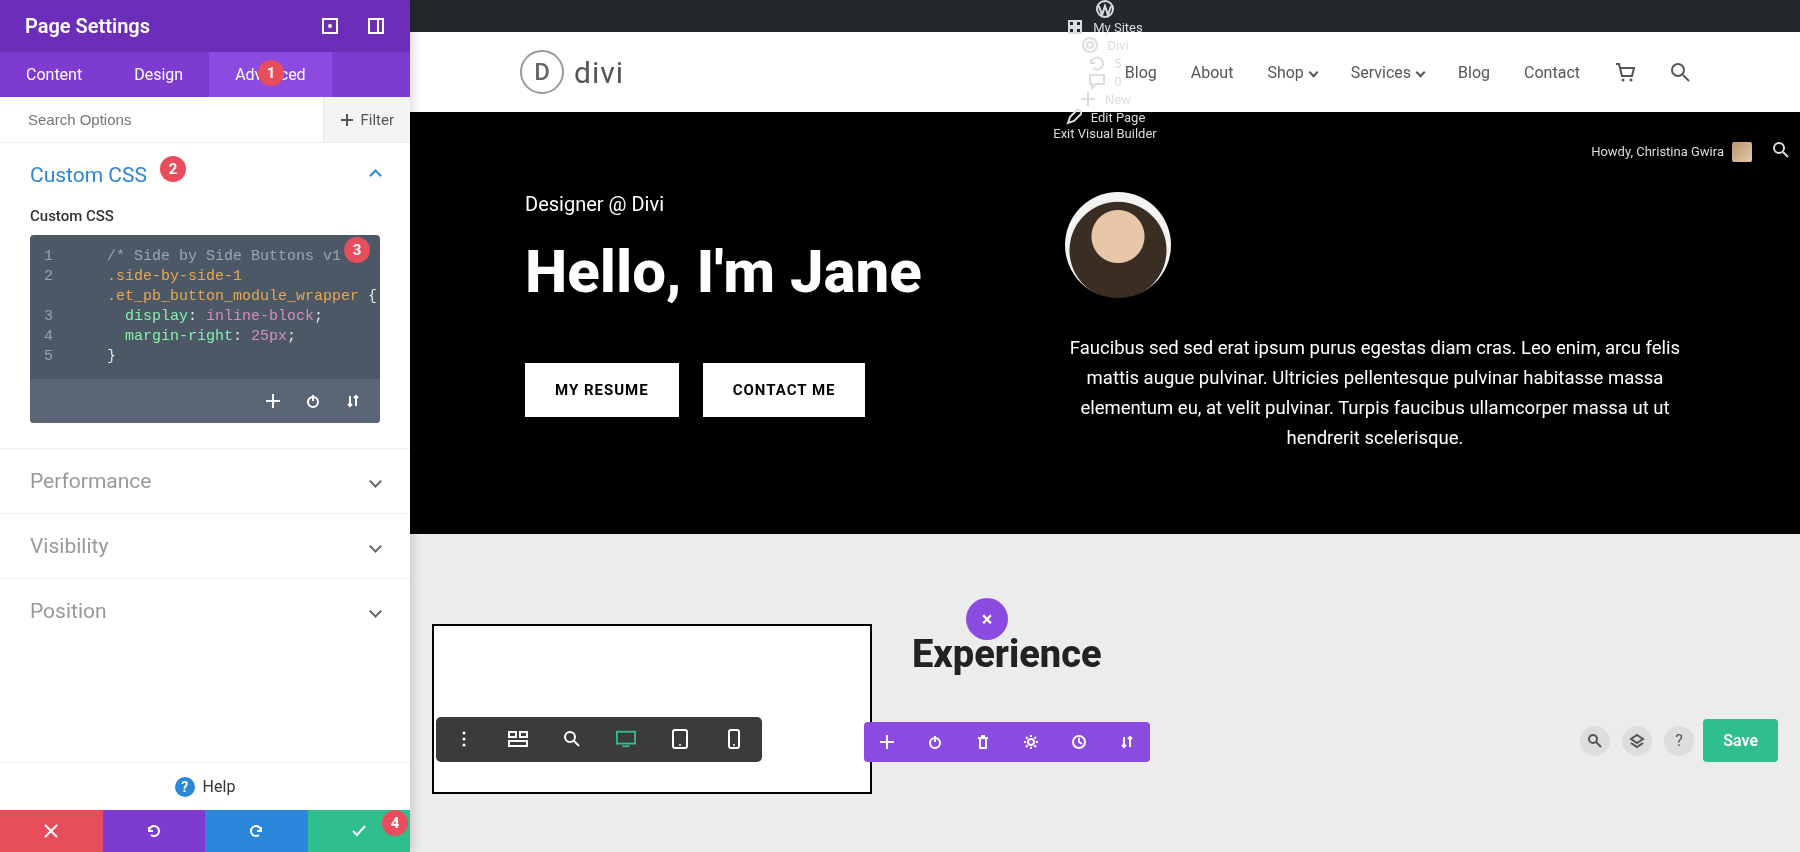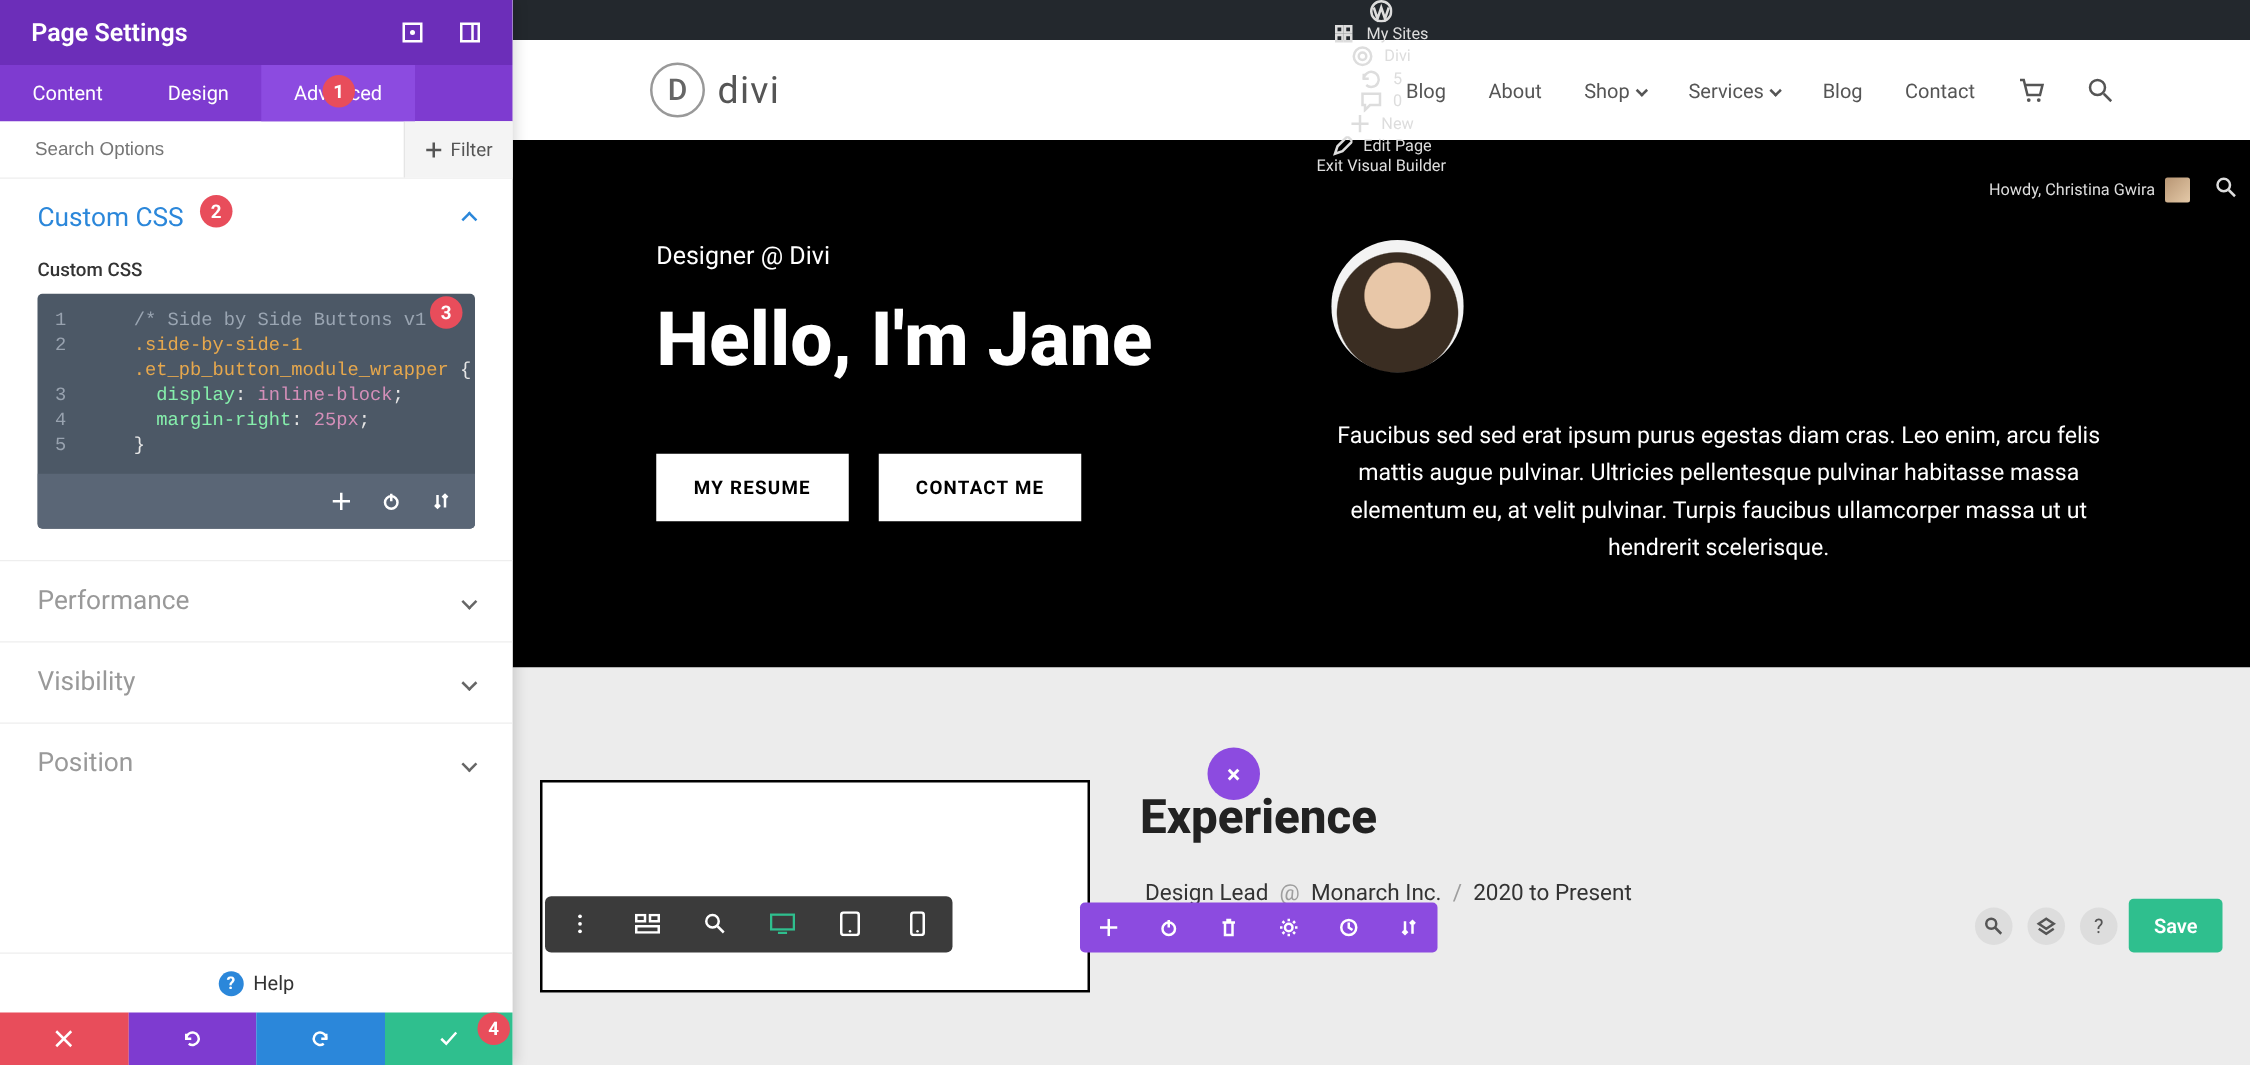--- a/index.html
+++ b/index.html
@@ -404,23 +404,20 @@
     </div>
     <div class="hero-right">
       <div class="portrait"></div>
       <div class="hero-text">Faucibus sed sed erat ipsum purus egestas diam cras. Leo enim, arcu felis mattis augue pulvinar. Ultricies pellentesque pulvinar habitasse massa elementum eu, at velit pulvinar. Turpis faucibus ullamcorper massa ut ut hendrerit scelerisque.</div>
     </div>
   </div>
 
   <div class="exp">
     <div class="exp-card"></div>
     <div class="exp-title">Experience</div>
-    <div class="exp-line">
-      <span>Design Lead</span>&nbsp;&nbsp;<span class="faded">@</span>&nbsp;&nbsp;<span>Monarch Inc.</span>&nbsp;&nbsp;<span class="faded">/</span>&nbsp;&nbsp;<span>2020 to Present</span>
-    </div>
 
     <div class="purple-close">×</div>
 
     <div class="sec-toolbar">
       <span>
           <svg width="14" height="14" viewBox="0 0 14 14">
             <line x1="7" y1="0" x2="7" y2="14" class="stk"></line>
             <line x1="0" y1="7" x2="14" y2="7" class="stk"></line>
           </svg>
         </span>

